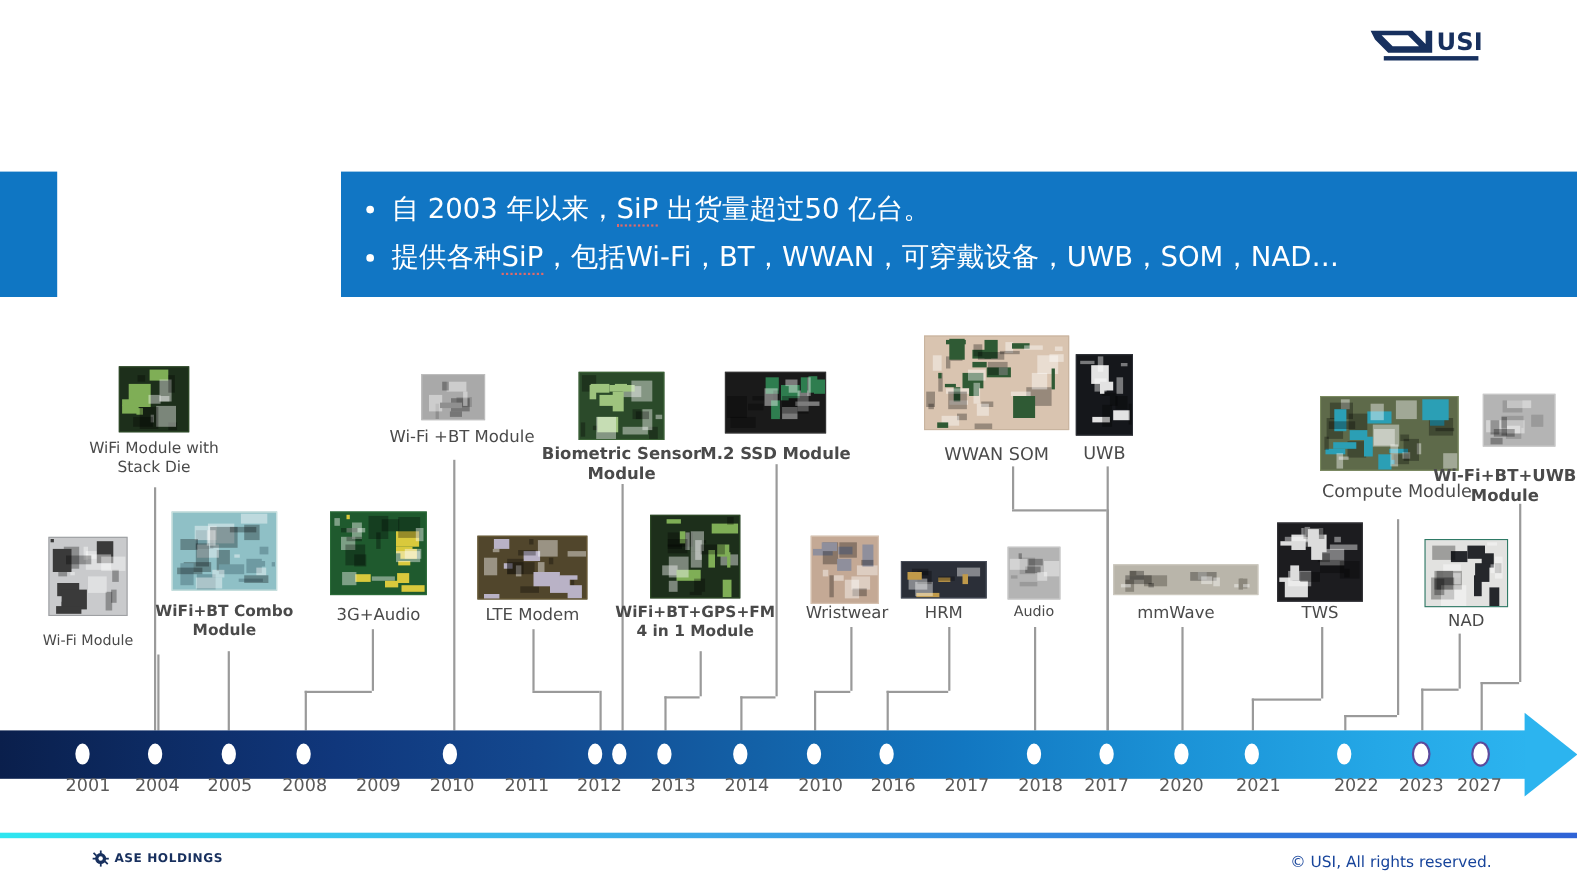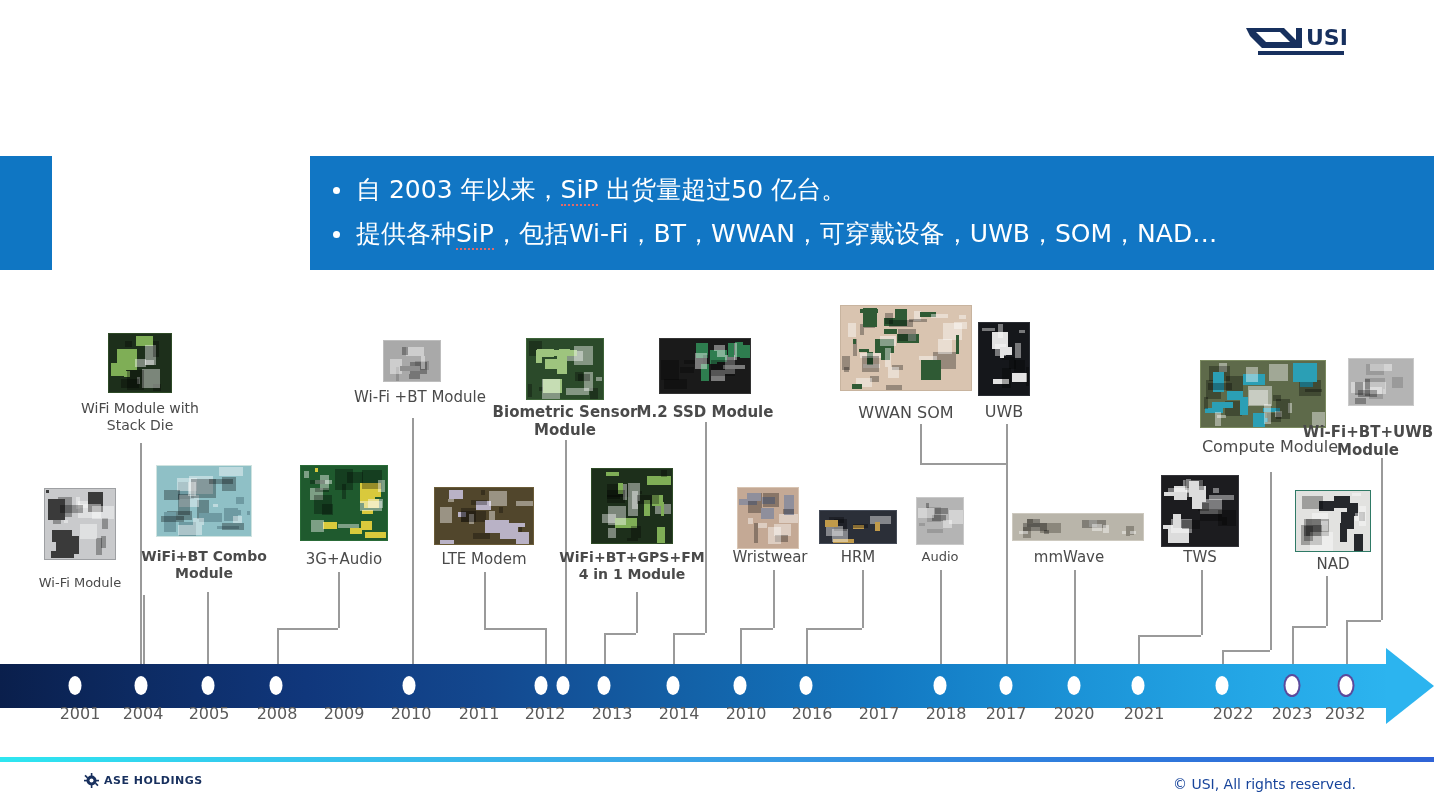--- a/index.html
+++ b/index.html
@@ -631,21 +631,21 @@
       <div class="tl-year" style="left: 679px;">2014</div>
       <div class="tl-year" style="left: 746px;">2010</div>
       <div class="tl-year" style="left: 812px;">2016</div>
       <div class="tl-year" style="left: 879px;">2017</div>
       <div class="tl-year" style="left: 946px;">2018</div>
       <div class="tl-year" style="left: 1006px;">2017</div>
       <div class="tl-year" style="left: 1074px;">2020</div>
       <div class="tl-year" style="left: 1144px;">2021</div>
       <div class="tl-year" style="left: 1233px;">2022</div>
       <div class="tl-year" style="left: 1292px;">2023</div>
-      <div class="tl-year" style="left: 1345px;">2032</div>
+      <div class="tl-year" style="left: 1345px;">2027</div>
     </div>
 
   <div class="foot-rule"></div>
   <div class="ase-logo">
     <svg width="15" height="15" viewBox="0 0 15 15" aria-hidden="true">
       <circle cx="7.5" cy="7.5" r="5" fill="#18305e"></circle>
       <circle cx="7.5" cy="7.5" r="2" fill="#ffffff"></circle>
       <g fill="#18305e">
         <rect x="6.8" y="0" width="1.6" height="4"></rect>
           <rect x="6.8" y="11" width="1.6" height="4"></rect>

